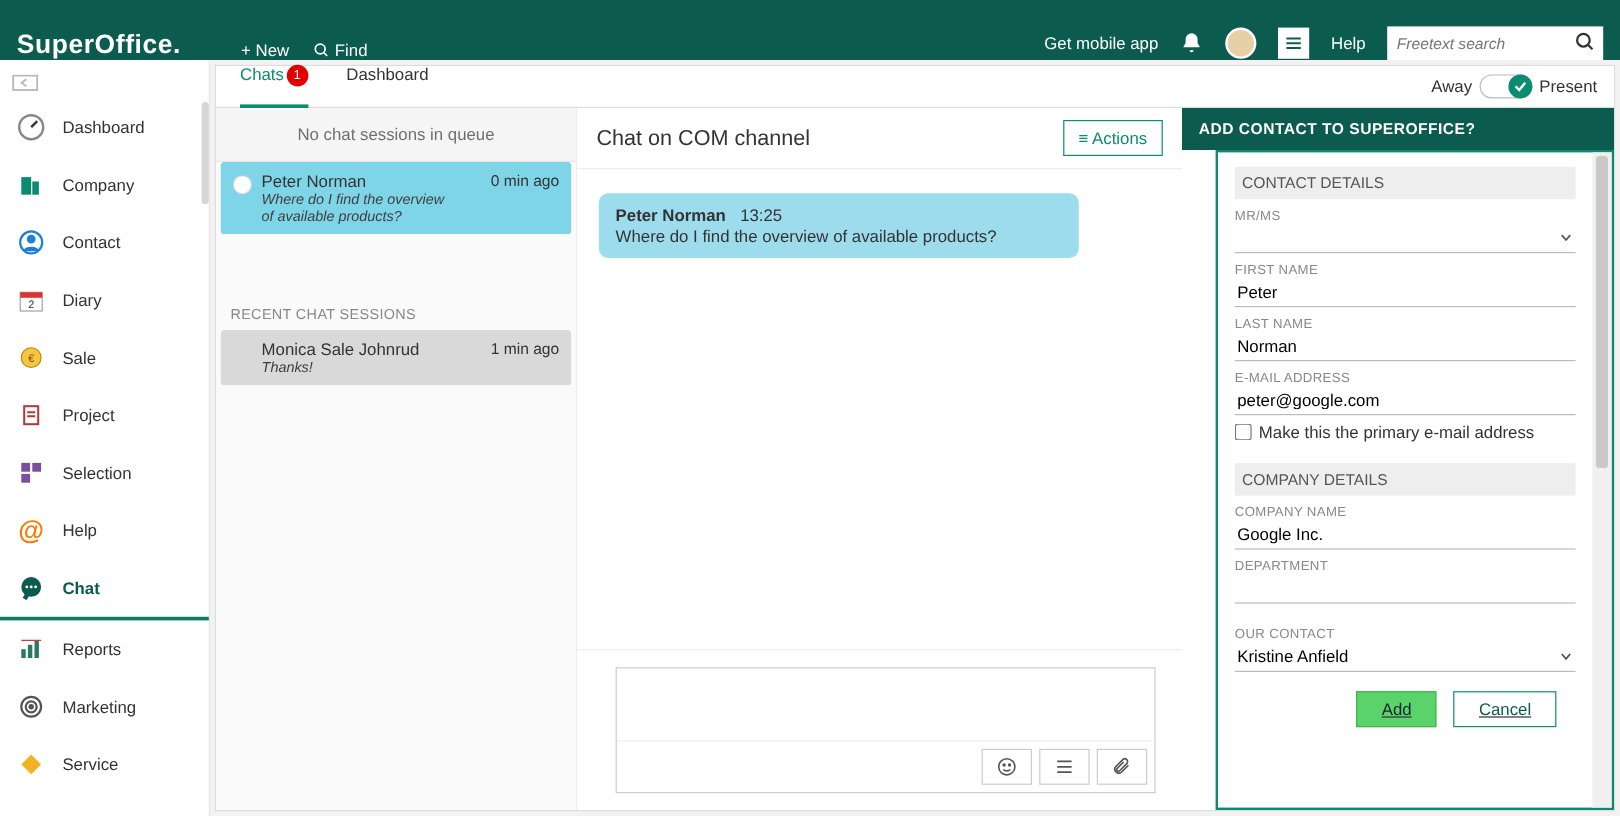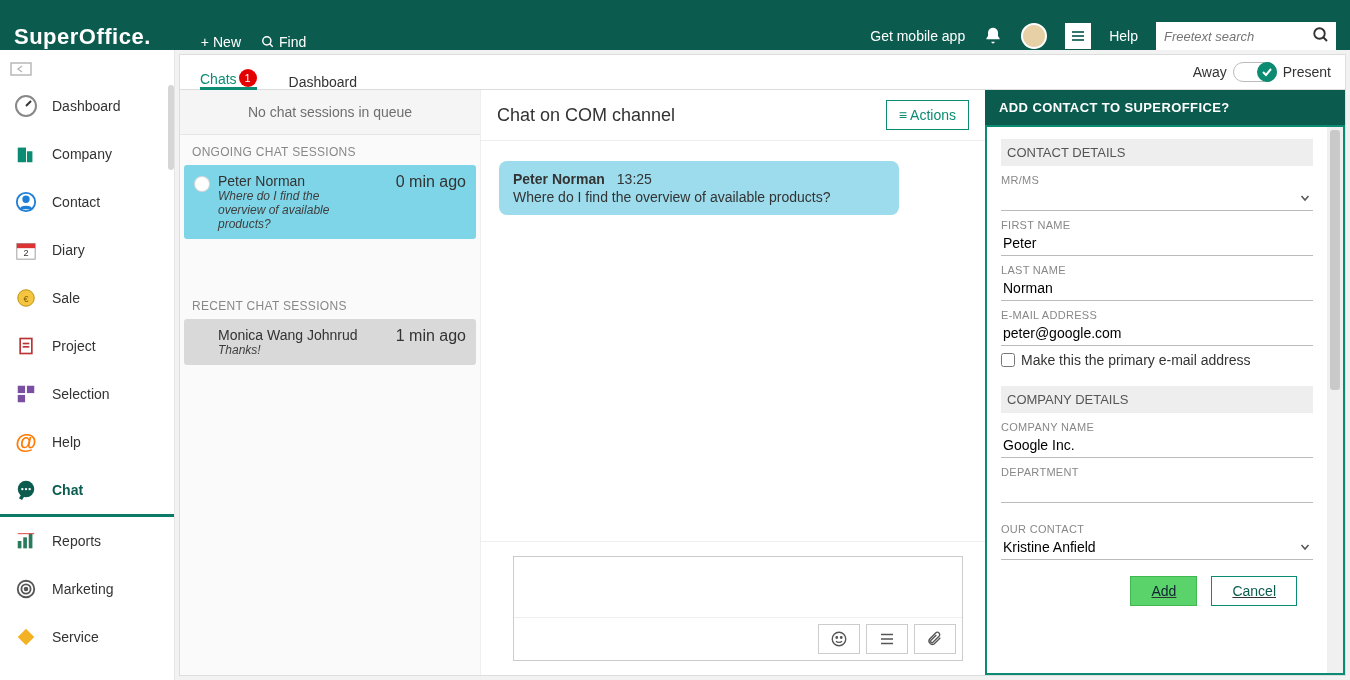--- a/index.html
+++ b/index.html
@@ -21,60 +21,60 @@
 .collapse-icon svg { stroke: #b8b8b8; }
 .nav-item { display: flex; align-items: center; gap: 14px; padding: 12px 14px; cursor: pointer; position: relative; }
 .nav-item.active { border-bottom: 3px solid #0b7b67; }
 .nav-item.active .nav-label { color: #0b5c4f; font-weight: 600; }
 .nav-label { font-size: 14px; color: #333; }
 .nav-icon { width: 24px; height: 24px; display: flex; align-items: center; justify-content: center; }
 .nav-scroll { position: absolute; right: 0; top: 35px; width: 6px; height: 85px; background: #d6d6d6; border-radius: 3px; }
 
 .main { flex: 1; background: #f2f2f2; display: flex; flex-direction: column; padding: 4px; }
 .tabs { display: flex; align-items: center; background: #fff; border: 1px solid #ddd; height: 36px; padding-left: 20px; gap: 32px; }
-.tab { height: 36px; display: flex; align-items: flex-end; cursor: pointer; position: relative; }
+.tab { height: 36px; display: flex; align-items: flex-start; cursor: pointer; position: relative; }
 .tab.active { color: #0b8c72; border-bottom: 3px solid #0b8c72; }
 .badge { display: inline-flex; width: 18px; height: 18px; border-radius: 50%; background: #e30000; color: #fff; font-size: 11px; align-items: center; justify-content: center; margin-left: 2px; }
 .presence { margin-left: auto; display: flex; align-items: center; gap: 6px; padding-right: 14px; font-size: 14px; }
 .toggle { width: 44px; height: 20px; border: 1px solid #bbb; border-radius: 10px; position: relative; background: #fff; }
 .toggle .knob { width: 20px; height: 20px; border-radius: 50%; background: #0b8c72; position: absolute; right: -1px; top: -1px; display:flex; align-items:center; justify-content:center;}
 
 .workarea { flex: 1; display: flex; border: 1px solid #ddd; border-top: none; background: #fff; }
 .chatlist { width: 300px; background: #fafafa; display: flex; flex-direction: column; }
 .queue-hint { text-align: center; padding: 14px; color: #6f6f6f; border-bottom: 1px solid #e6e6e6; background:#f5f5f5;}
 .section-label { padding: 10px 12px 6px; font-size: 12px; color: #888; letter-spacing: .3px; }
 .session { padding: 8px 10px; display: flex; align-items: flex-start; gap: 8px; cursor:pointer; }
 .session.active { background: #7fd5e8; border-radius: 3px; margin: 0 4px; }
 .session.recent { background: #d9d9d9; border-radius: 3px; margin: 0 4px; }
 .session .circle { width: 16px; height: 16px; border-radius:50%; background:#fff; margin-top:3px; border:1px solid rgba(0,0,0,.15);}
 .session .s-main { flex: 1; }
 .session .s-name { font-size: 14px; }
 .session .s-msg { font-size: 12px; font-style: italic; color: #3e3e3e; }
-.session .s-time { font-size: 16px; white-space: nowrap; margin-left: 18px; }
+.session .s-time { font-size: 13px; white-space: nowrap; margin-left: 18px; }
 
 .chatpane { flex: 1; display: flex; flex-direction: column; border-left: 1px solid #eee; }
 .chathead { display: flex; align-items: center; padding: 10px 16px; border-bottom: 1px solid #eee; gap: 44px; }
 .chathead h3 { font-weight: 400; font-size: 18px; }
 .actions-btn { margin-left: auto; border: 1px solid #0b8c72; color: #0b8c72; padding: 6px 12px; background:#fff; cursor:pointer; font-size:14px;}
 .messages { flex: 1; padding: 20px 18px; overflow-y:auto; }
 .msg-bubble { background: #9ddced; border-radius: 8px; padding: 10px 14px; max-width: 400px; }
 .msg-bubble .mh { display: flex; gap: 12px; align-items: baseline; }
 .msg-bubble .mh b { font-weight: 600; }
 .msg-bubble .mt { color:#333; }
 .msg-bubble .mbody { margin-top: 2px; }
 .composer { border-top: 1px solid #eee; padding: 14px 22px; display:flex; justify-content:flex-end;}
 .composer-box { width: 450px; border: 1px solid #ccc; background: #fff; }
 .composer-area { height: 60px; }
 .composer-toolbar { display: flex; justify-content: flex-end; gap: 6px; padding: 6px; border-top:1px solid #eee;}
 .tbtn { width: 42px; height: 30px; border: 1px solid #ccc; background: #fff; cursor: pointer; display:flex; align-items:center; justify-content:center;}
 .send-btn { display:block; margin: 0 6px 6px auto; width: 150px; height: 32px; background: #5ad36a; border: 1px solid #3fb851; cursor:pointer; font-size:14px;}
 
 .sidepanel { width: 360px; display:flex; flex-direction:column; }
 .sidehead { background: #0b5c4f; color: #fff; padding: 10px 14px; font-size: 13px; font-weight: 600; letter-spacing:.4px;}
-.sidebody-wrap { border: 2px solid #0b8c72; flex:1; position:relative; display:flex; }
+.sidebody-wrap { border: 2px solid #0b8c72; flex:1; position:relative; display:flex;margin-left:28px; }
 .sidebody { flex:1; padding: 8px 14px 0 14px; overflow-y:auto; }
 .side-scroll { width: 16px; background:#f0f0f0; position:relative; }
 .side-scroll .thumb { position:absolute; right:3px; top:3px; width:10px; height:260px; background:#c9c9c9; border-radius:3px;}
 .panel-section-title { background:#eeeeee; padding:6px 6px; font-size:13px; color:#555; margin-top:4px;}
 .field-label { font-size: 11px; color:#888; letter-spacing:.3px; margin-top:8px;}
 .field { border:none; border-bottom:1px solid #bbb; width:100%; padding:4px 2px; font-size:14px; background:transparent; }
 .field-wrap { position:relative;}
 .field-wrap .chev { position:absolute; right:2px; top:6px; }
 .checkbox-row { display:flex; align-items:center; gap:6px; margin-top:6px;}
 .checkbox-row input { width:14px; height:14px;}
@@ -275,35 +275,34 @@
               </svg>
             </div>
         </div>
         <span>Present</span>
       </div>
     </div>
 
     <div class="workarea">
       <div class="chatlist">
         <div class="queue-hint">No chat sessions in queue</div>
-        <div class="section-label">ONGOING CHAT SESSIONS</div>
         <div class="session active">
           <div class="circle"></div>
           <div class="s-main">
             <div class="s-name">Peter Norman</div>
             <div class="s-msg">Where do I find the overview of available products?</div>
           </div>
           <div class="s-time">0 min ago</div>
         </div>
         <div style="height:50px;"></div>
         <div class="section-label">RECENT CHAT SESSIONS</div>
         <div class="session recent">
           <div style="width:16px;"></div>
           <div class="s-main">
-            <div class="s-name">Monica Wang Johnrud</div>
+            <div class="s-name">Monica Sale Johnrud</div>
             <div class="s-msg">Thanks!</div>
           </div>
           <div class="s-time">1 min ago</div>
         </div>
       </div>
 
       <div class="chatpane">
         <div class="chathead">
           <h3>Chat on COM channel</h3>
           <button class="actions-btn">

